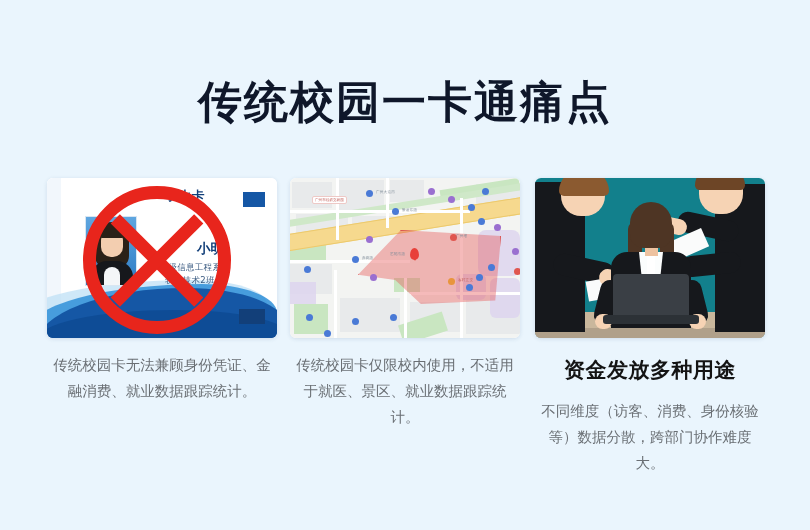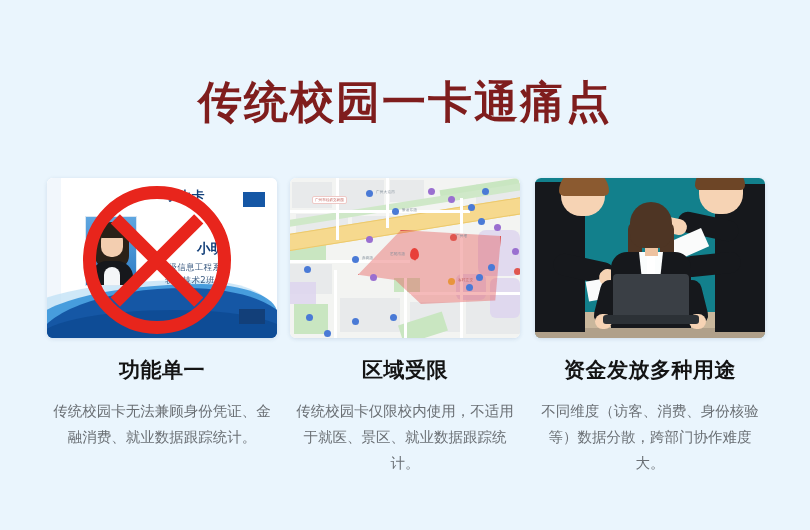--- a/index.html
+++ b/index.html
@@ -11,21 +11,21 @@
     position:relative;
   }
   .slide { width:810px; height:530px; position:relative; background:#eaf5fd; }
 
   .page-title {
     position:absolute; top:78px; left:0; width:810px;
     text-align:center;
     font-size:44px;
     font-weight:bold;
     letter-spacing:2px;
-    color:#7f1d1d;
+    color:#0f172a;
     line-height:1.1;
     white-space:nowrap;
   }
 
   .cards { position:absolute; top:178px; left:0; width:810px; height:340px; }
 
   .card { position:absolute; top:0; width:230px; }
   .card.c1 { left:47px; }
   .card.c2 { left:290px; }
   .card.c3 { left:535px; }
@@ -230,21 +230,20 @@
           <div class="id-line1">23级信息工程系</div>
           <div class="id-line2">软件技术2班</div>
         </div>
 
         <div class="redx">
           <div class="ring"></div>
           <div class="bar a"></div>
           <div class="bar b"></div>
         </div>
       </div>
-      <div class="card-heading">功能单一</div>
       <div class="card-body">传统校园卡无法兼顾身份凭证、金融消费、就业数据跟踪统计。</div>
     </div>
 
     <div class="card c2">
       <div class="thumb">
         <div class="map">
 
           <div class="m-blk" style="left:2px;  top:4px;   width:40px;  height:26px;"></div>
           <div class="m-blk" style="left:48px; top:2px;   width:46px;  height:30px;"></div>
           <div class="m-blk" style="left:100px;top:2px;   width:34px;  height:22px;"></div>
@@ -309,21 +308,20 @@
 
           <div class="m-chip" style="left:22px; top:18px;">广州市轻纺交易园</div>
           <div class="m-label" style="left:86px;  top:12px;">广州大道南</div>
           <div class="m-label" style="left:112px; top:30px;">新港东路</div>
           <div class="m-label" style="left:72px;  top:78px;">赤岗路</div>
           <div class="m-label" style="left:100px; top:74px;">艺苑南路</div>
           <div class="m-label r" style="left:168px;top:100px;">客村立交</div>
           <div class="m-label" style="left:166px; top:56px;">广州塔</div>
         </div>
       </div>
-      <div class="card-heading">区域受限</div>
       <div class="card-body">传统校园卡仅限校内使用，不适用于就医、景区、就业数据跟踪统计。</div>
     </div>
 
     <div class="card c3">
       <div class="thumb">
         <div class="illus">
           <div class="il-desk"></div>
           <div class="il-desk2"></div>
 
           <div class="il-m1-body"></div>

